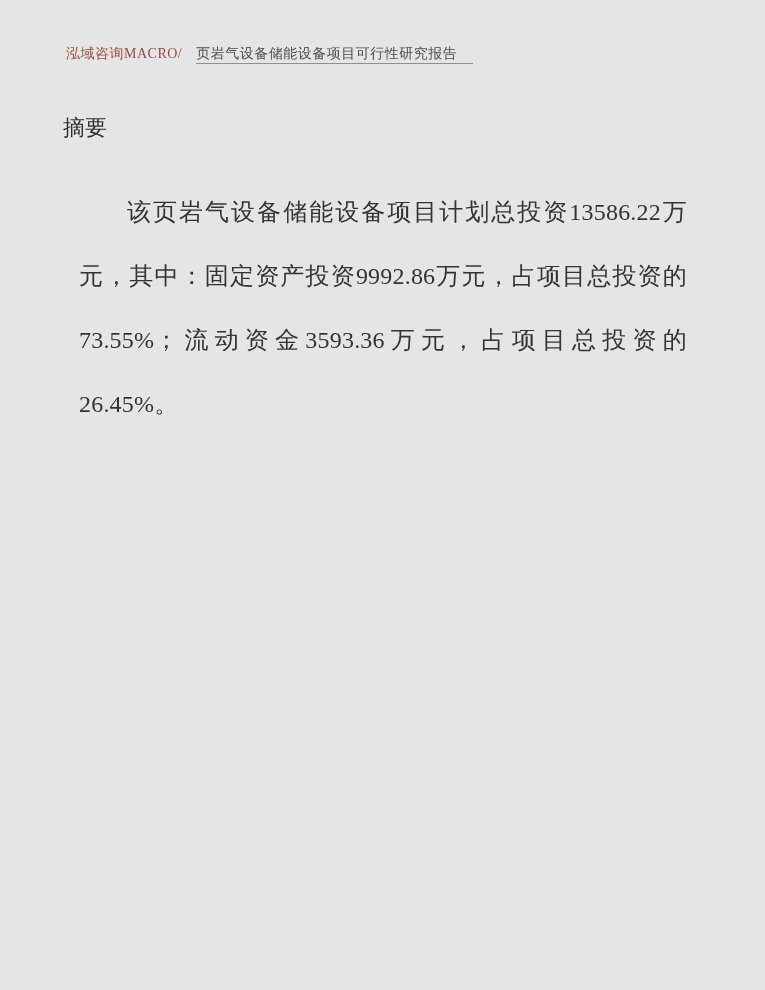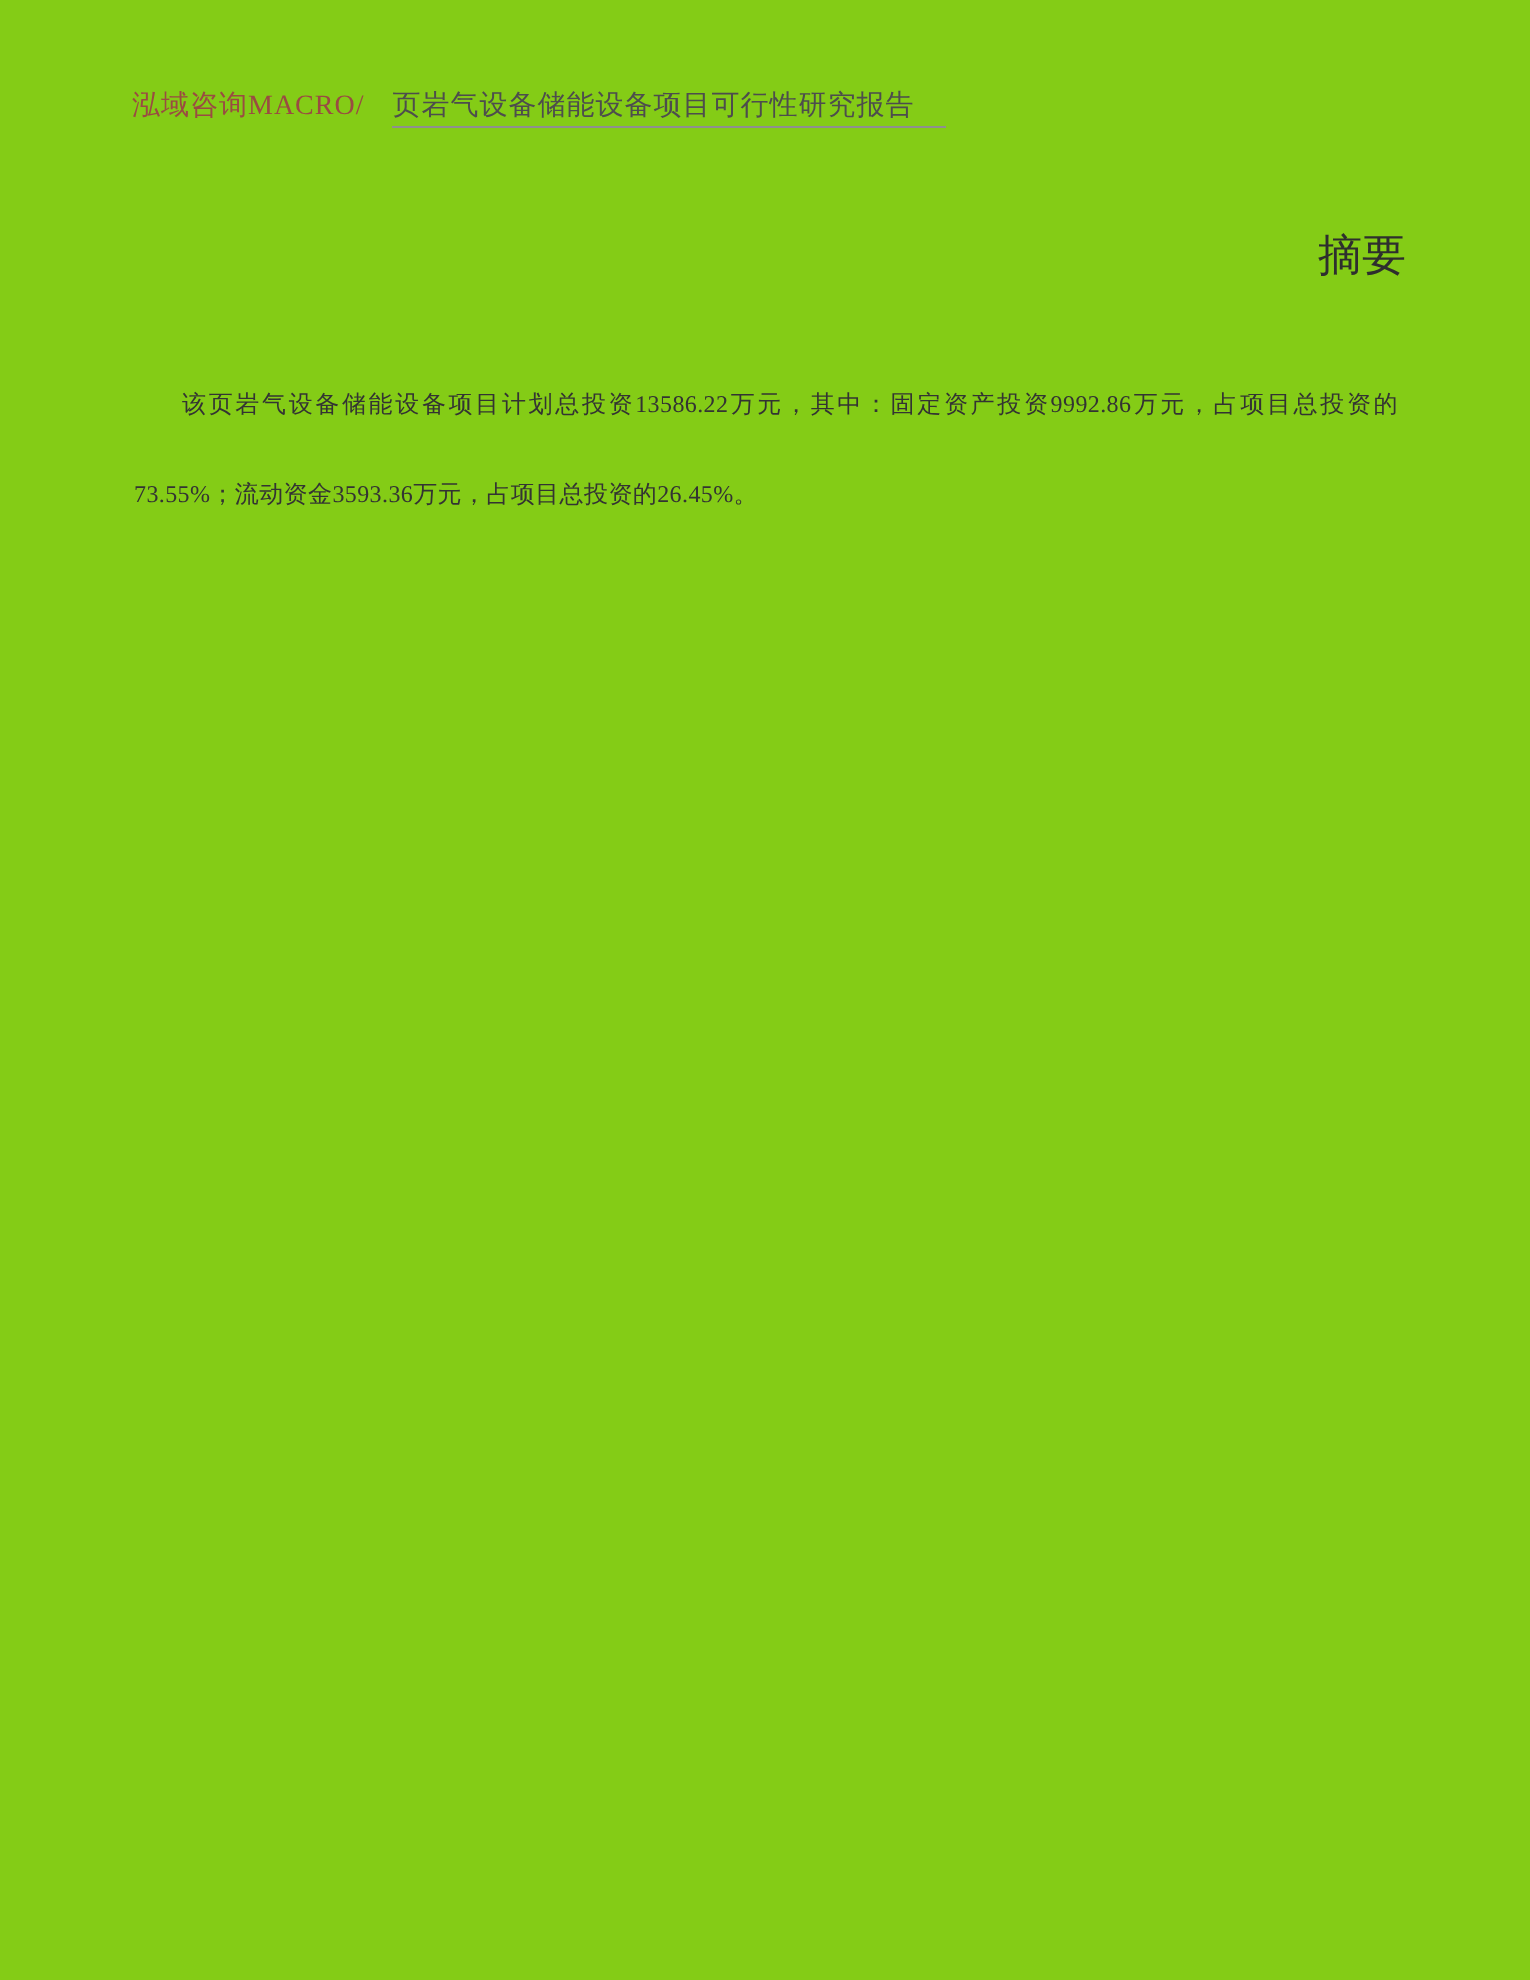--- a/index.html
+++ b/index.html
@@ -4,21 +4,21 @@
 <style>
   html, body {
     margin: 0;
     padding: 0;
     background: #ffffff;
   }
   .page {
     position: relative;
     width: 765px;
     height: 990px;
-    background: #84cc16;
+    background: #e5e5e5;
     font-family: "Liberation Serif", "DejaVu Serif", serif;
     overflow: hidden;
   }
   .header {
     position: absolute;
     top: 46px;
     left: 66px;
     right: 40px;
     font-size: 14px;
     line-height: 16px;
@@ -39,30 +39,30 @@
     position: absolute;
     top: 0;
     left: 63px;
     width: 640px;
   }
   .abstract-title {
     margin: 113px 0 0 0;
     font-size: 22px;
     line-height: 30px;
     font-weight: normal;
-    text-align: right;
+    text-align: left;
     color: #2e2e2e;
   }
   .body-text {
     margin-top: 37px;
   }
   .body-text p {
-    margin: 4px;
-    font-size: 12px;
-    line-height: 45px;
+    margin: 16px;
+    font-size: 24px;
+    line-height: 64px;
     text-align: justify;
     text-indent: 2em;
     color: #333333;
     letter-spacing: 0.2px;
   }
 </style>
 </head>
 <body>
 
 <div class="page">

